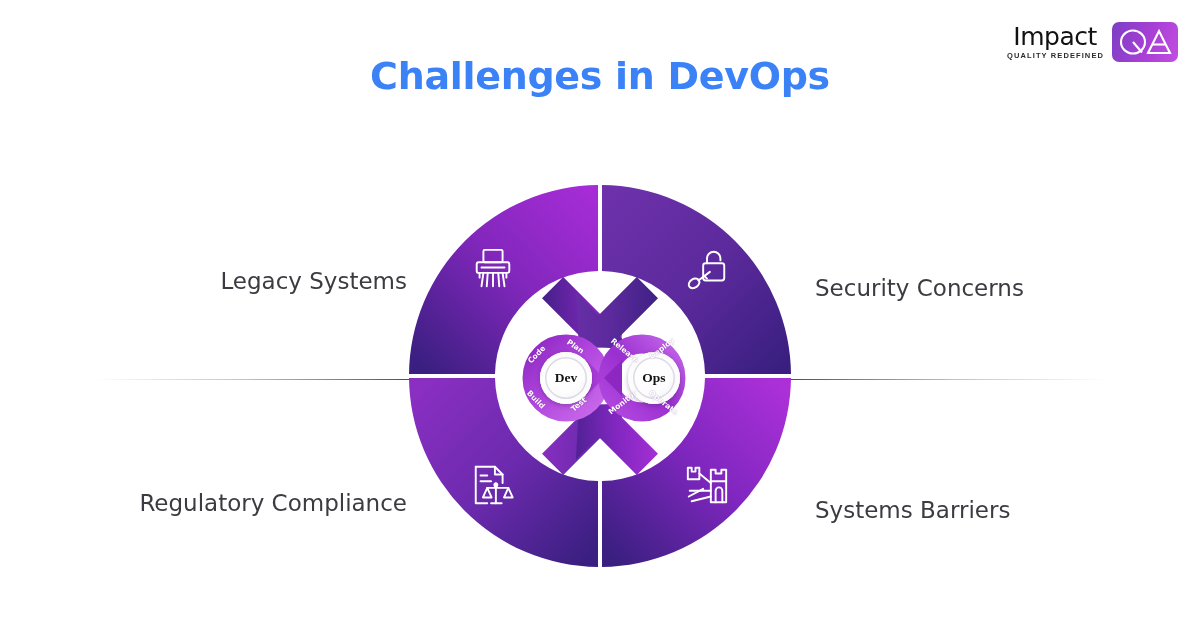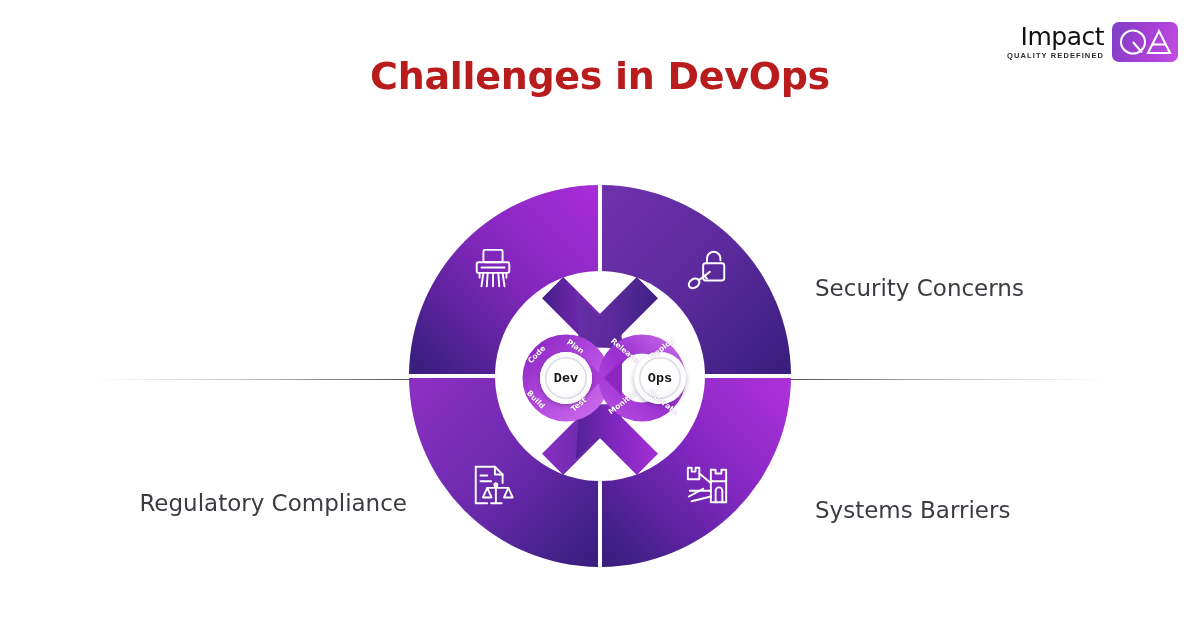--- a/index.html
+++ b/index.html
@@ -29,21 +29,21 @@
     position: absolute;
     top: 22px;
     right: 22px;
     display: flex;
     align-items: center;
     gap: 8px;
   }
   .logo-word {
     display: flex;
     flex-direction: column;
-    align-items: flex-end;
+    align-items: center;
     line-height: 1;
   }
   .logo-impact {
     font-family: "DejaVu Sans", sans-serif;
     font-size: 25px;
     letter-spacing: -0.5px;
     color: #111111;
     font-weight: 400;
   }
   .logo-tag {
@@ -68,21 +68,21 @@
   
   .title {
     position: absolute;
     top: 52px;
     left: 0;
     width: 1200px;
     text-align: center;
     font-family: "DejaVu Sans", sans-serif;
     font-size: 38px;
     font-weight: 700;
-    color: #b91c1c;
+    color: #3b82f6;
     line-height: 1.28;
     letter-spacing: -0.3px;
   }
 
   
   .divider-left {
     position: absolute;
     left: 95px;
     top: 379px;
     width: 320px;
@@ -149,27 +149,27 @@
     width: 52px;
     height: 52px;
     border-radius: 50%;
     background: radial-gradient(circle at 38% 32%, #ffffff 0%, #fdfdfe 52%, #e9e9ee 100%);
     box-shadow: 0 2px 5px rgba(60,30,90,0.35),
                 inset 0 0 0 5px rgba(255,255,255,0.9),
                 inset 0 0 0 6.5px rgba(215,212,225,0.85);
     display: flex;
     align-items: center;
     justify-content: center;
-    font-family: Liberation Mono, monospace;
+    font-family: Liberation Serif, serif;
     font-size: 13.5px;
     font-weight: 700;
     color: #141414;
   }
   #hub-dev { left: 26px; top: 20px; }
-  #hub-ops { left: 120px; top: 20px; }
+  #hub-ops { left: 114px; top: 20px; }
 
   .stage-word {
     position: absolute;
     font-family: "DejaVu Sans", sans-serif;
     font-size: 7.6px;
     font-weight: 700;
     color: #ffffff;
     white-space: nowrap;
     text-shadow: 0 0 1px rgba(90,20,130,0.5);
   }
@@ -196,20 +196,21 @@
     </div>
   </div>
 
   <div class="title">
     <div>Challenges in DevOps</div>
   </div>
 
   <div class="divider-left"></div>
   <div class="divider-right"></div>
 
+  <div class="label left" id="label-legacy">Legacy Systems</div>
   <div class="label right" id="label-security">Security Concerns</div>
   <div class="label left" id="label-regulatory">Regulatory Compliance</div>
   <div class="label right" id="label-cultural">Systems Barriers</div>
 
   <div class="graphic">
 
     <svg width="384" height="384" viewBox="0 0 384 384">
       <defs>
         <linearGradient id="gradTL" x1="0.95" y1="0.05" x2="0.05" y2="0.95">
           <stop offset="0%" stop-color="#a52cd6"></stop>

